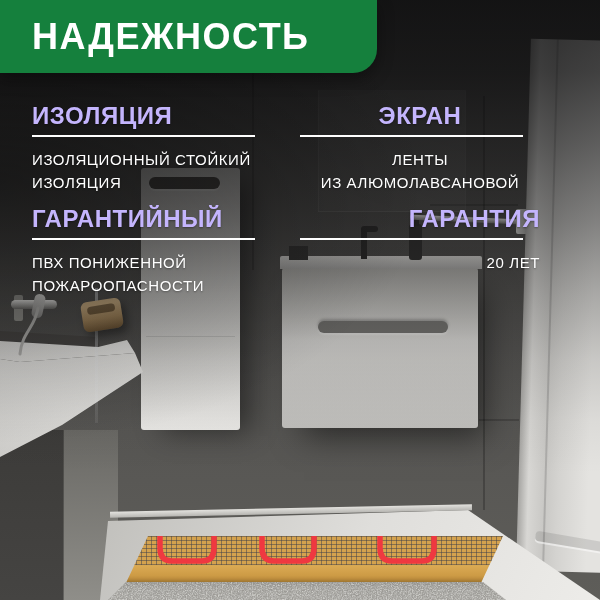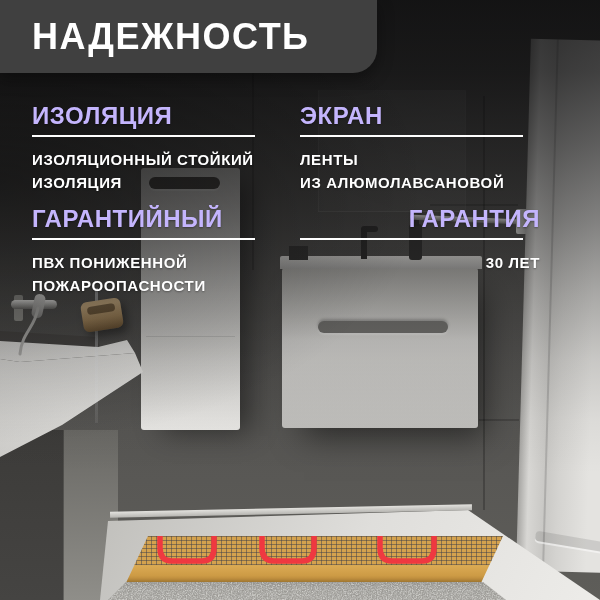--- a/index.html
+++ b/index.html
@@ -110,35 +110,35 @@
   
   .overlay{left:0;top:0;width:600px;height:600px;pointer-events:none;
     background:
       radial-gradient(130% 80% at 0% 30%,rgba(0,0,0,.40),rgba(0,0,0,0) 55%),
       linear-gradient(180deg,
         rgba(6,6,7,.80) 0%,rgba(8,8,9,.74) 12%,rgba(12,12,13,.62) 24%,
         rgba(14,14,15,.46) 37%,rgba(16,16,16,.28) 49%,rgba(16,16,16,.13) 60%,
         rgba(16,16,16,.04) 70%,rgba(0,0,0,0) 79%);}
 
   
-  .banner{left:0;top:0;width:377px;height:73px;background:#404040;
+  .banner{left:0;top:0;width:377px;height:73px;background:#15803d;
     border-radius:0 0 24px 0;box-shadow:0 6px 16px rgba(0,0,0,.35);z-index:10;}
   .banner h1{position:static;display:block;margin:0;padding:18px 0 0 32px;
     color:#fff;font-size:36px;font-weight:700;letter-spacing:1.5px;line-height:38px;}
 
   .feature{z-index:10;width:240px;}
   .f-title{position:static;display:block;margin:0;color:#c4b5fd;font-size:24px;
     font-weight:700;letter-spacing:.5px;line-height:27px;
     text-shadow:0 1px 2px rgba(0,0,0,.35);}
   .f-rule{position:static;display:block;width:223px;height:2px;background:#fff;margin-top:6px;}
   .f-text{position:static;display:block;margin:11px 0 0 0;color:#fff;font-size:15px;
-    font-weight:700;letter-spacing:.6px;line-height:23px;
+    font-weight:400;letter-spacing:.6px;line-height:23px;
     text-shadow:0 1px 2px rgba(0,0,0,.35);}
   .f-line{position:static;display:block;}
-  .pos-f0{left:32px;top:102px;} .pos-f1{left:300px;top:102px;}
+  .pos-f0{left:32px;top:102px;} .pos-f1{left:300px;top:102px;text-align:center;}
   .pos-f2{left:32px;top:205px;} .pos-f3{left:300px;top:205px;text-align:right;}
 </style>
 </head>
 <body>
 
 <div class="stage">
 
   <div class="wall-back"></div>
   <div class="seam seam-v1"></div>
   <div class="seam seam-v2"></div>
@@ -253,17 +253,17 @@
     <p class="f-text">
       <span class="f-line">ПВХ ПОНИЖЕННОЙ</span>
       <span class="f-line">ПОЖАРООПАСНОСТИ</span>
     </p>
   </section>
 
   <section class="feature pos-f3">
     <h2 class="f-title">ГАРАНТИЯ</h2>
     <div class="f-rule"></div>
     <p class="f-text">
-      <span class="f-line">30 ЛЕТ</span>
+      <span class="f-line">20 ЛЕТ</span>
     </p>
   </section>
 
 </div>
 
 </body></html>

